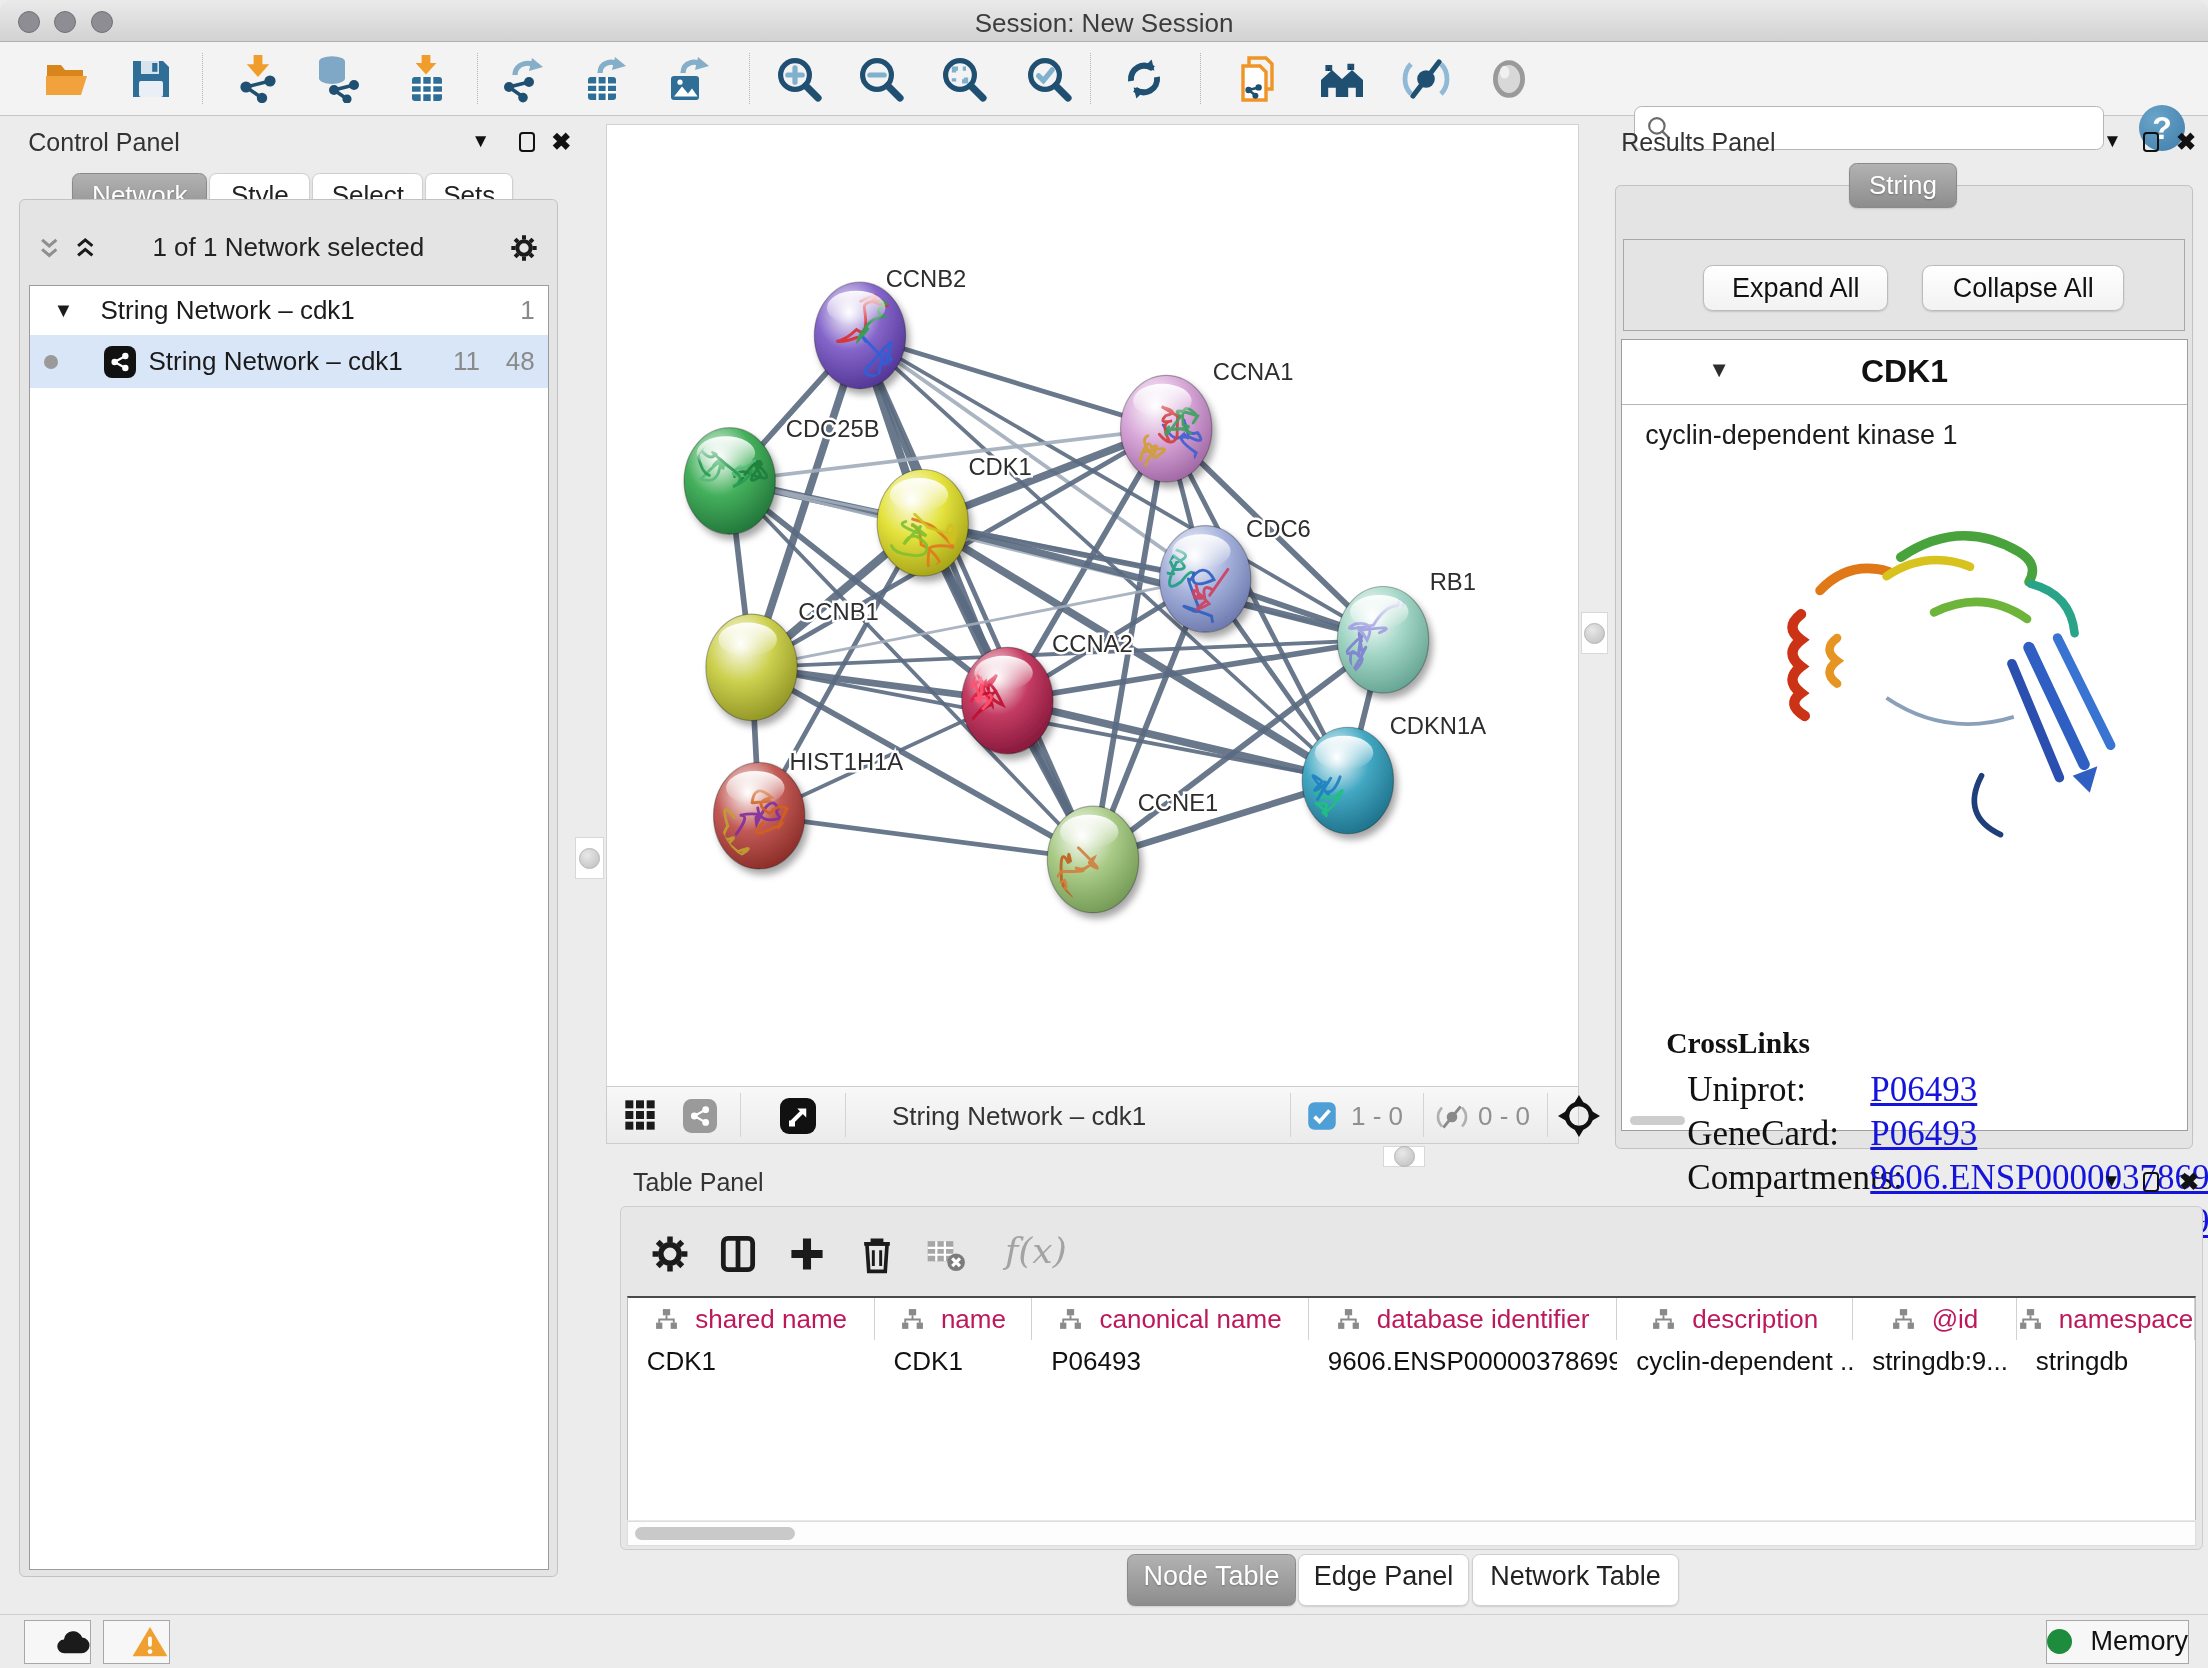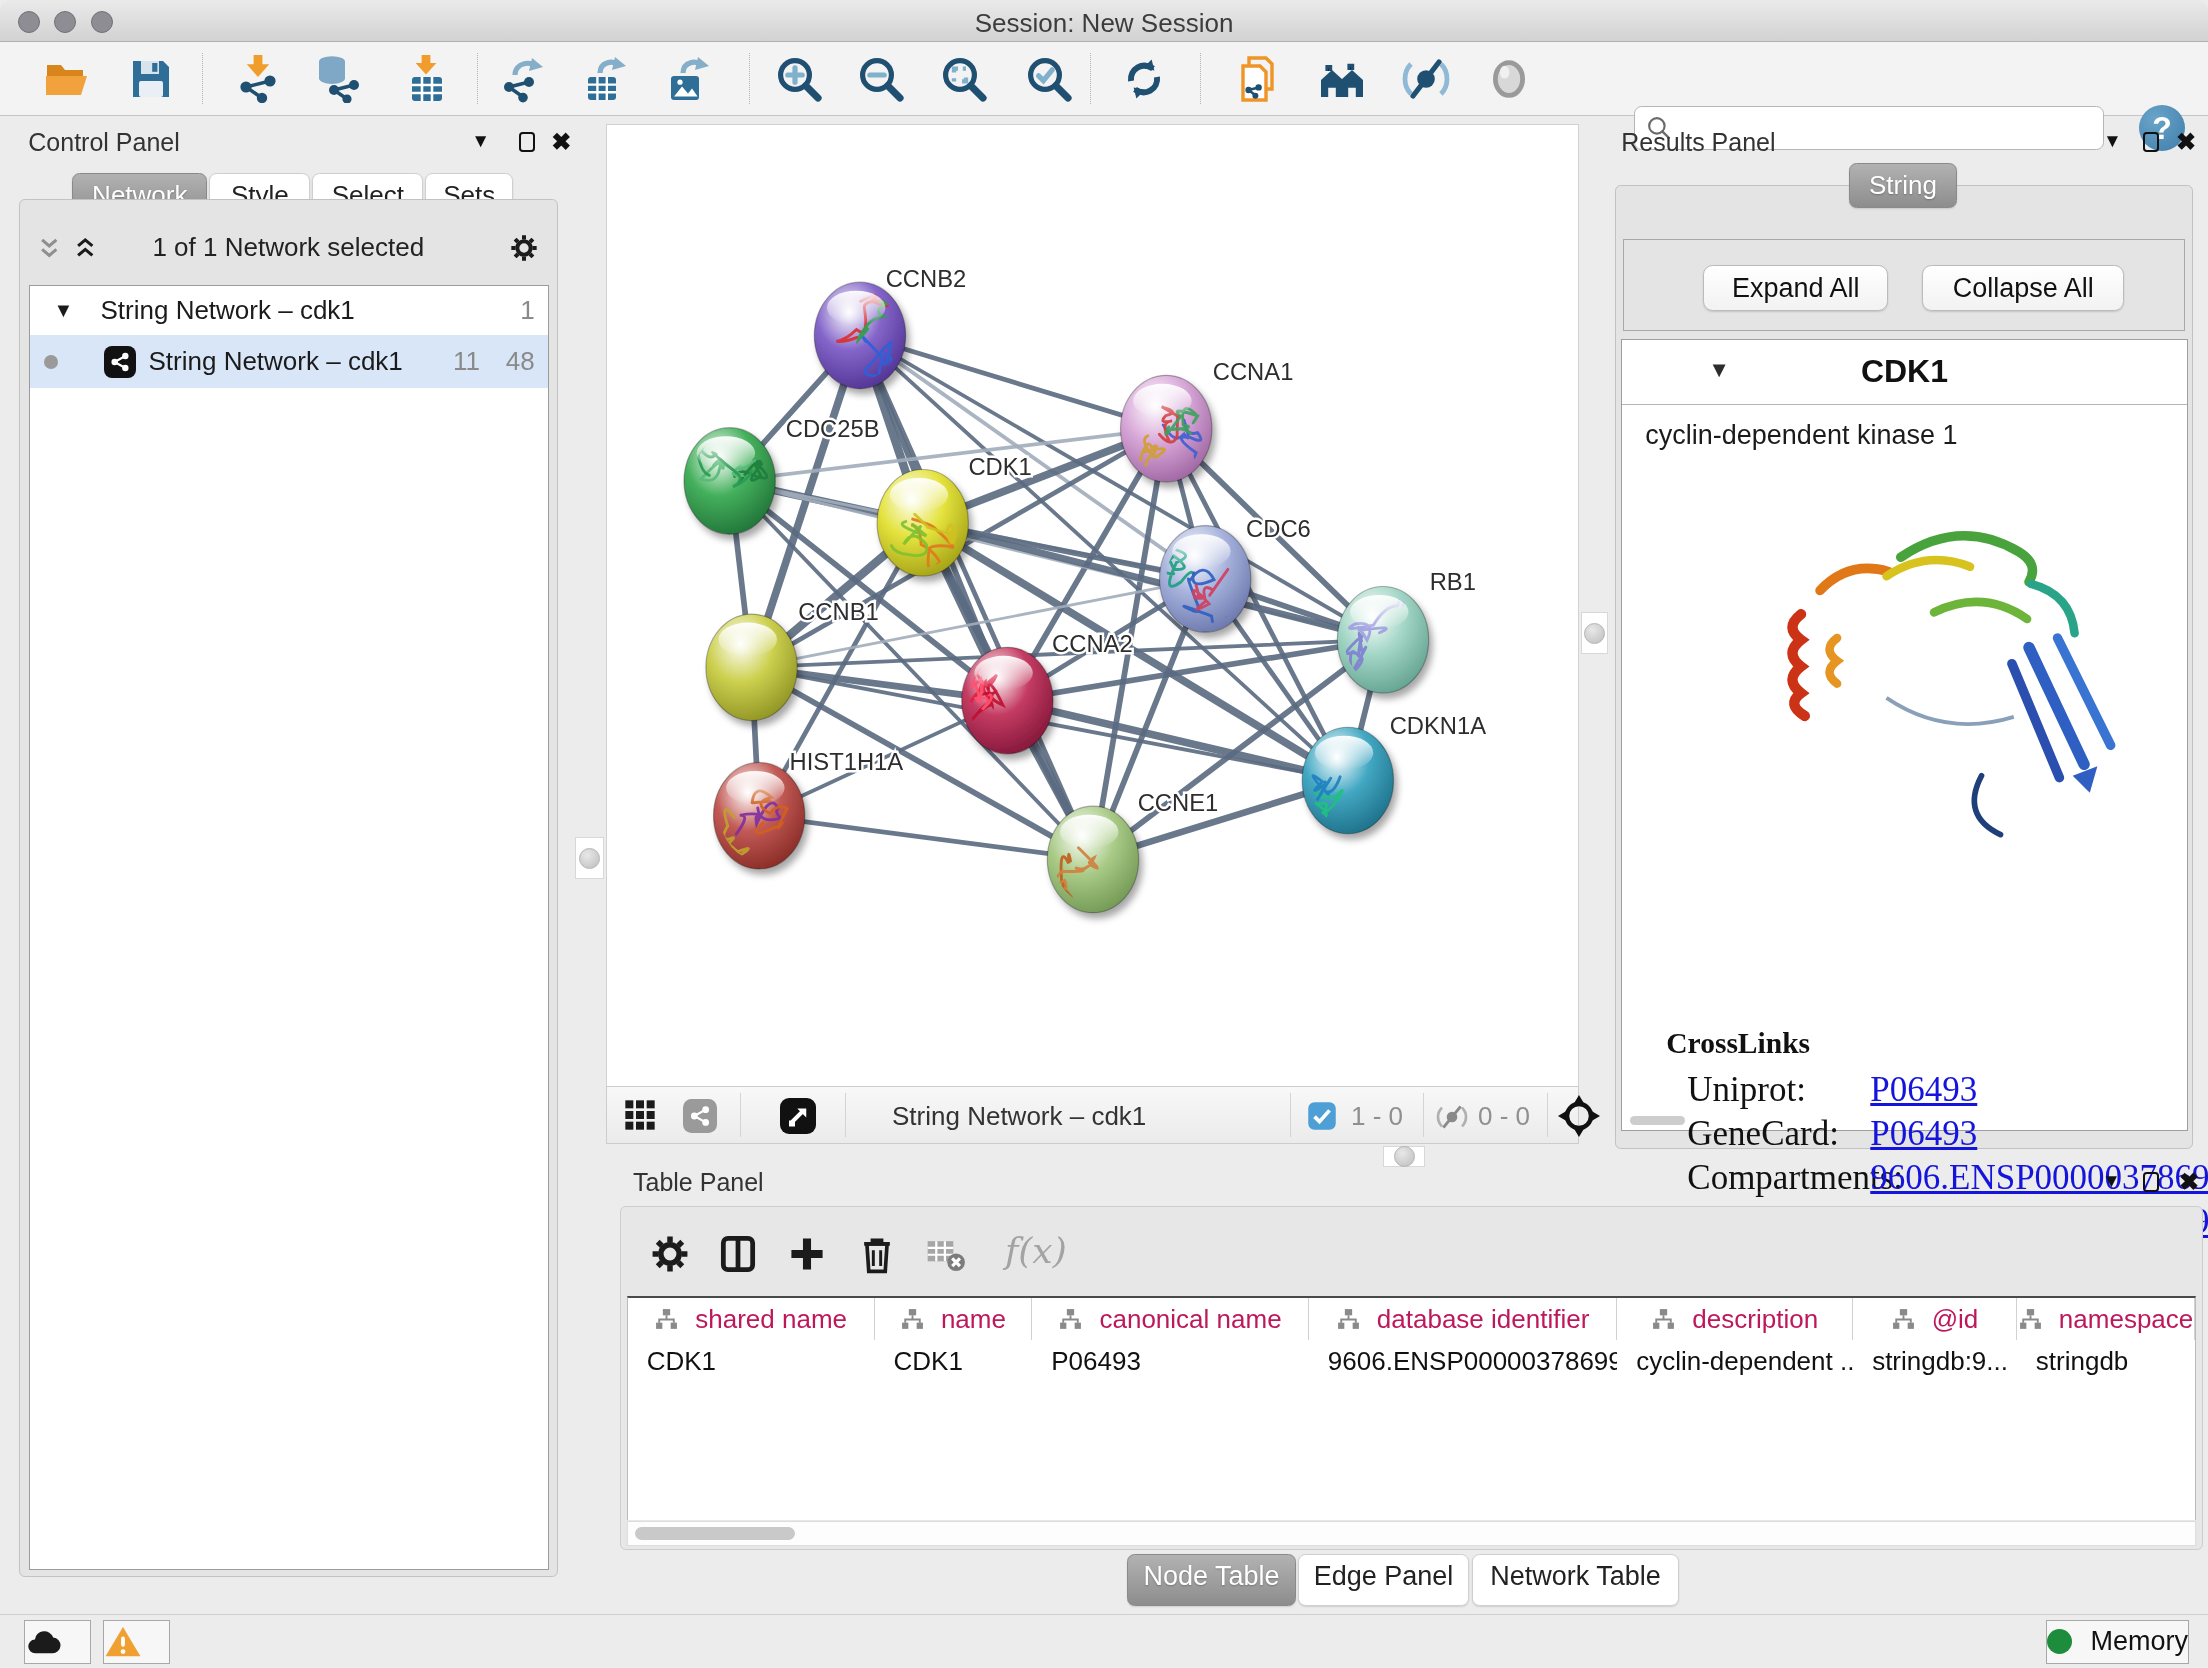--- a/index.html
+++ b/index.html
@@ -111,21 +111,21 @@
     overflow:hidden; white-space:nowrap; }
   #tp-hscroll { position:absolute; left:5.7px; right:5.7px; top:314px; height:25px; background:#fdfdfd;
     border:1px solid #ddd; }
   #tp-hthumb { position:absolute; left:7.6px; top:4.8px; width:160px; height:13.3px;
     background:#c9c9c9; border-radius:6.7px; }
   .bottom-tab { position:absolute; top:1554px; height:52px; }
 
   
   #statusbar { left:0; top:1614px; width:2208px; height:54px; border-top:1.9px solid #cfcfcf; }
   .sb-btn { position:absolute; top:4.8px; height:44px; background:#f7f7f7; border:1.9px solid #a8a8a8;
-    display:flex; align-items:center; justify-content:space-between; gap:18px; }
+    display:flex; align-items:center; justify-content:flex-end; gap:18px; }
   #memory-btn { left:2046px; width:143px; font-size:27px; color:#111; }
   #memory-dot { width:25px; height:25px; border-radius:50%; background:#1d8c3c; }
 </style>
 </head>
 <body>
 
 <div id="titlebar" class="abs">
   <span class="traffic" style="left:18px"></span>
   <span class="traffic" style="left:54px"></span>
   <span class="traffic" style="left:91px"></span>

